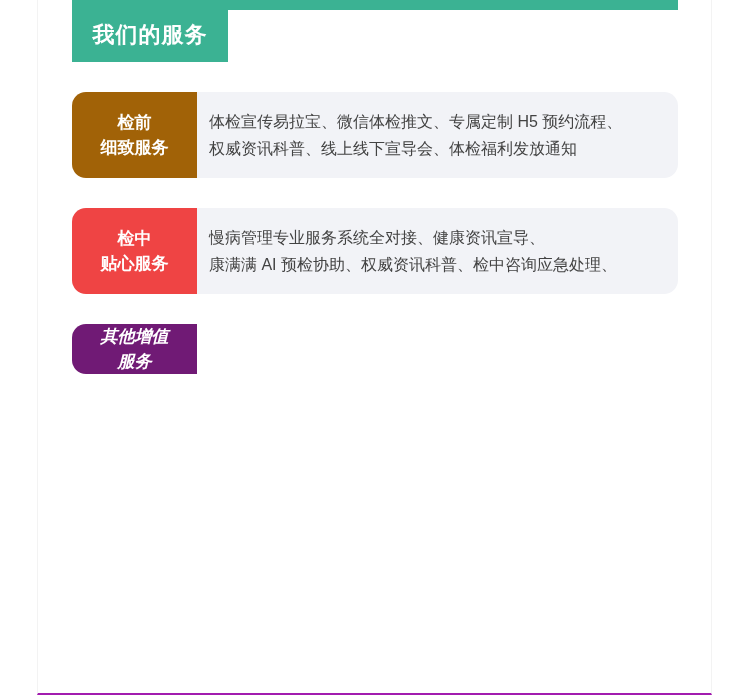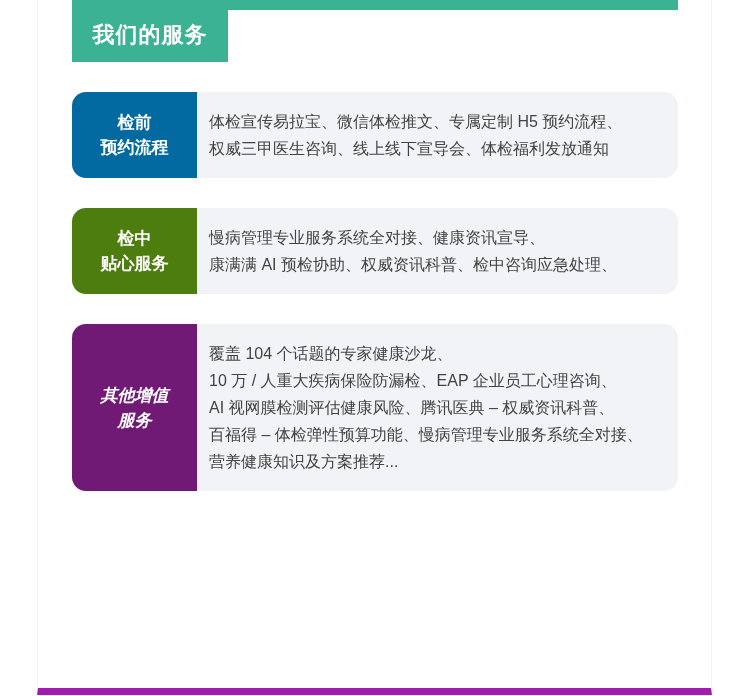--- a/index.html
+++ b/index.html
@@ -17,21 +17,21 @@
   }
   .container {
     position: absolute;
     left: 37px;
     top: 0;
     width: 675px;
     height: 695px;
     background: #ffffff;
     border-left: 1px solid #f3f3f3;
     border-right: 1px solid #f3f3f3;
-    border-bottom: 7px solid #a21caf;
+    border-bottom: 2px solid #a21caf;
     padding: 0 34px;
   }
   
   .header {
     position: relative;
     height: 62px;
     width: 606px;
   }
   .header-bar {
     position: absolute;
@@ -100,50 +100,43 @@
   <div class="container">
 
     <div class="header">
       <div class="header-bar"></div>
       <div class="header-block">
         <span class="header-title">我们的服务</span>
       </div>
     </div>
 
     <div class="card">
-      <div class="card-label" style="background-color: #0369a1; text-align: center;">
+      <div class="card-label" style="background-color: #a16207; text-align: center;">
         <span>检前</span>
-        <span>预约流程</span>
+        <span>细致服务</span>
       </div>
       <div class="card-body">
         <p>体检宣传易拉宝、微信体检推文、专属定制 H5 预约流程、</p>
-        <p>权威三甲医生咨询、线上线下宣导会、体检福利发放通知</p>
+        <p>权威资讯科普、线上线下宣导会、体检福利发放通知</p>
       </div>
     </div>
 
     <div class="card">
-      <div class="card-label" style="background-color: #4d7c0f;">
+      <div class="card-label" style="background-color: #ef4444;">
         <span>检中</span>
         <span>贴心服务</span>
       </div>
       <div class="card-body">
         <p>慢病管理专业服务系统全对接、健康资讯宣导、</p>
         <p>康满满 AI 预检协助、权威资讯科普、检中咨询应急处理、</p>
       </div>
     </div>
 
 
     <div class="card">
       <div class="card-label" style="background-color: #701a75; font-style: italic;">
         <span>其他增值</span>
         <span>服务</span>
       </div>
-      <div class="card-body">
-        <p>覆盖 104 个话题的专家健康沙龙、</p>
-        <p>10 万 / 人重大疾病保险防漏检、EAP 企业员工心理咨询、</p>
-        <p>AI 视网膜检测评估健康风险、腾讯医典 – 权威资讯科普、</p>
-        <p>百福得 – 体检弹性预算功能、慢病管理专业服务系统全对接、</p>
-        <p>营养健康知识及方案推荐...</p>
-      </div>
     </div>
 
   </div>
 </div>
 
 </body></html>

